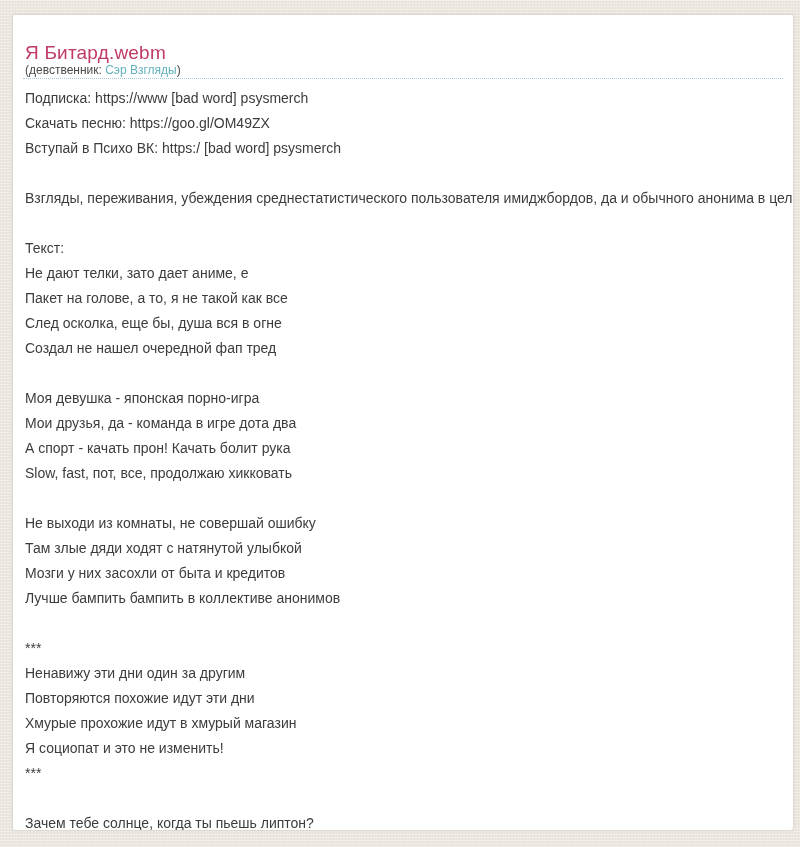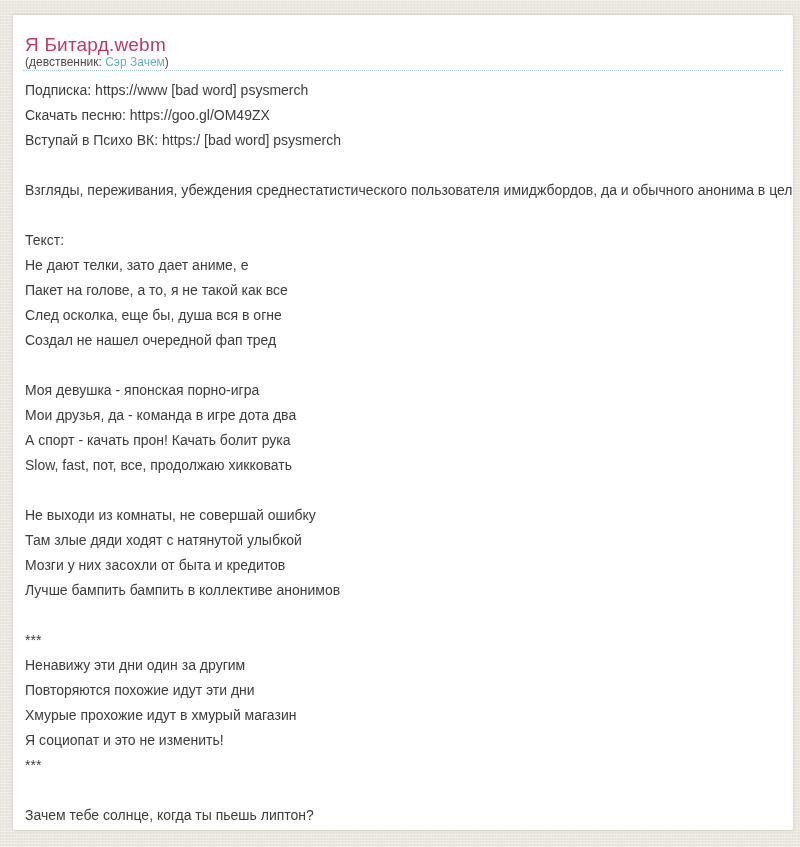--- a/index.html
+++ b/index.html
@@ -24,21 +24,21 @@
     top: 15px;
     right: 7px;
     bottom: 17px;
     background: #ffffff;
     border-radius: 2px;
     box-shadow: 0 0 3px rgba(90,80,70,0.25);
     overflow: hidden;
   }
   .header {
     margin: 0 10px;
-    padding: 19px 2px 1px 2px;
+    padding: 27px 2px 1px 2px;
     border-bottom: 1px dotted #a9cade;
   }
   .song-title {
     margin: 0;
     font-size: 19px;
     line-height: 21px;
     font-weight: normal;
     color: #c03a64;
     letter-spacing: 0.2px;
   }
@@ -60,21 +60,21 @@
     white-space: pre;
     overflow: hidden;
   }
 </style>
 </head>
 <body>
 
 <div class="card">
   <div class="header">
     <h1 class="song-title">Я Битард.webm</h1>
-    <div class="artist-line"><span>(девственник: </span><a class="artist-link">Сэр Зачем</a><span>)</span></div>
+    <div class="artist-line"><span>(девственник: </span><a class="artist-link">Сэр Взгляды</a><span>)</span></div>
   </div>
   <div class="lyrics">Подписка: https://www [bad word] psysmerch
 Скачать песню: https://goo.gl/OM49ZX
 Вступай в Психо ВК: https:/ [bad word] psysmerch
 
 Взгляды, переживания, убеждения среднестатистического пользователя имиджбордов, да и обычного анонима в целом ~
 
 Текст:
 Не дают телки, зато дает аниме, е
 Пакет на голове, а то, я не такой как все

